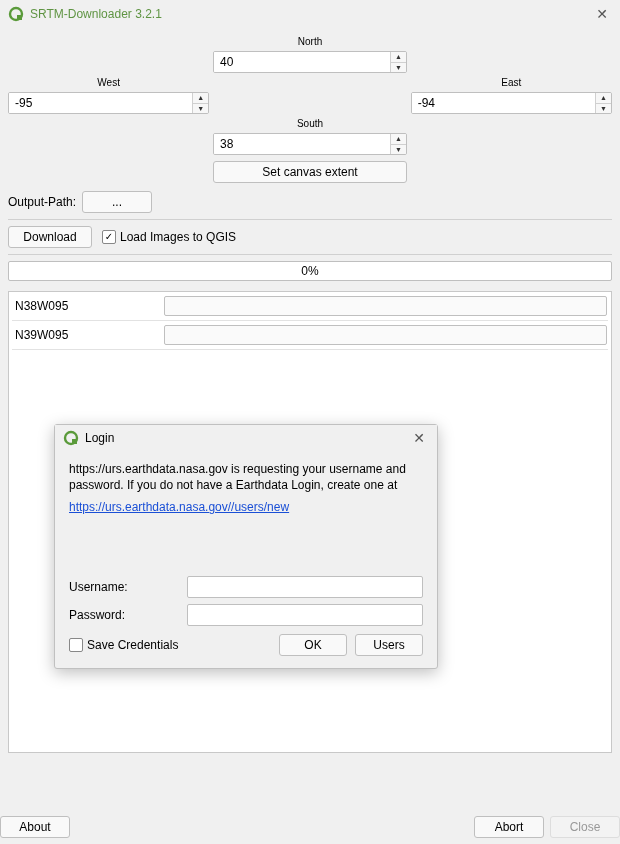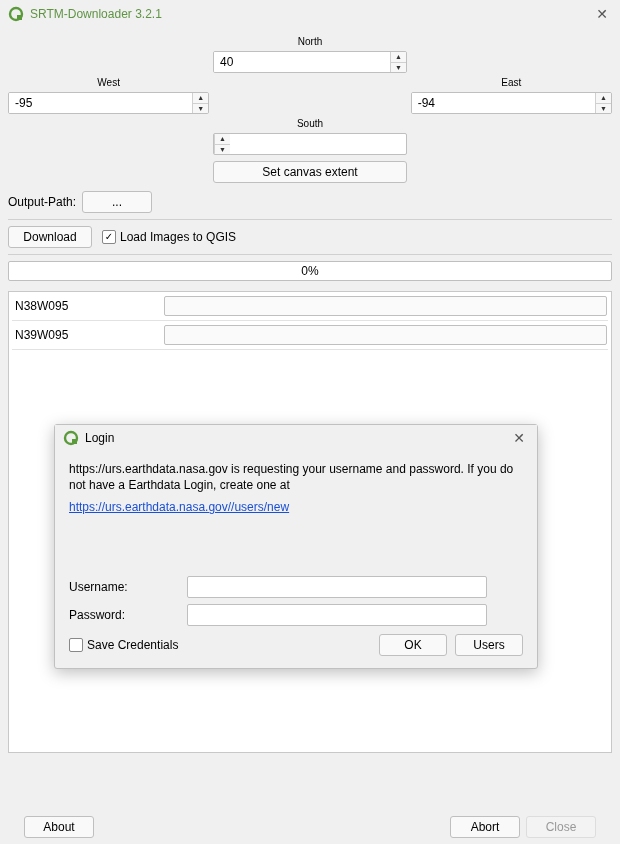--- a/index.html
+++ b/index.html
@@ -209,31 +209,31 @@
   .image-grid .hr {
     height: 1px;
     background: #e2e2e2;
     margin-left: 3px;
     margin-right: 3px;
   }
   .footer {
     position: absolute;
     left: 0; right: 0; bottom: 6px;
     display: flex;
-    padding: 0 24px;
+    padding: 0 0;
     gap: 6px;
   }
   .footer .spacer { flex: 1; }
   .footer .btn { width: 70px; }
 
   
   .dialog {
     position: absolute;
     left: 54px; top: 424px;
-    width: 484px;
+    width: 384px;
     background: #f0f0f0;
     border: 1px solid #c0c0c0;
     border-radius: 3px;
     box-shadow: 0 4px 16px rgba(0,0,0,0.25);
   }
   .dialog .titlebar { height: 26px; }
   .dialog-body {
     padding: 10px 14px 12px 14px;
   }
   .dialog-body .instr {
@@ -332,20 +332,21 @@
         </div>
       </div>
 
       <div></div>
       <div class="extent-label">South</div>
       <div></div>
 
       <div></div>
       <div class="spinbox-wrap">
         <div class="spinbox">
+          <input type="text" value="38" style="">
           <div class="spin-btns">
               <div class="spin">▲</div>
               <div class="spin">▼</div>
             </div>
         </div>
       </div>
       <div></div>
 
       <div class="canvas-extent-row">
         <div class="btn">Set canvas extent</div>

